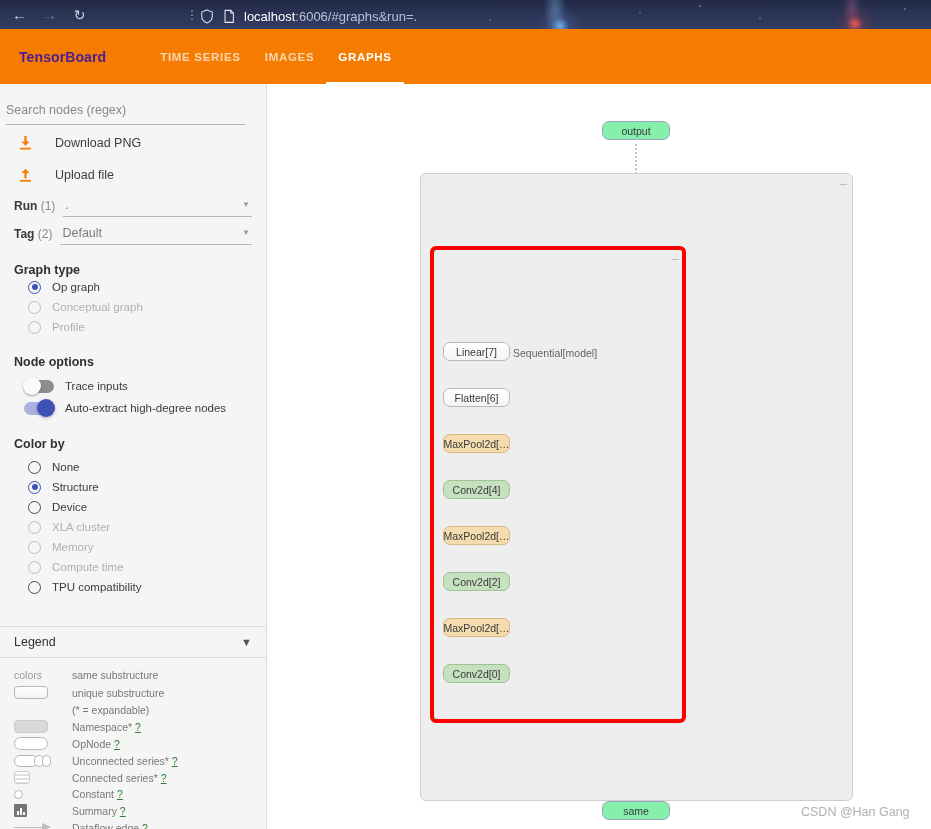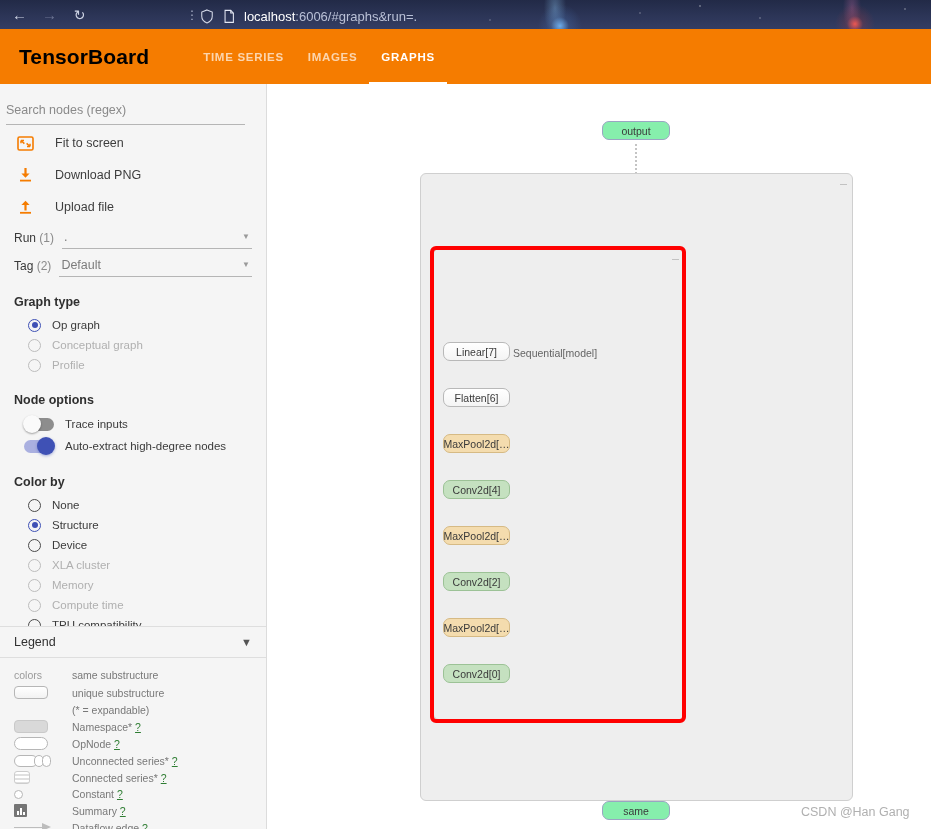--- a/index.html
+++ b/index.html
@@ -46,21 +46,21 @@
   #url-text .dim { color: #b9c0d6; }
   .chrome-icon { width: 14px; height: 15px; display:block; }
 
   
   #tb-header {
     position: absolute; top: 29px; left: 0; width: 931px; height: 55px;
     background: #f57c00;
     display: flex; align-items: center;
   }
   #tb-logo {
-    color: #000000; font-size: 21px; font-weight: bold;
+    color: #4c1d95; font-size: 14px; font-weight: bold;
     margin-left: 19px; letter-spacing: .1px;
   }
   #tb-tabs { display: flex; align-items: stretch; height: 55px; margin-left: 42px; }
   .tb-tab {
     display: flex; align-items: center; padding: 0 12px;
     font-size: 11.5px; font-weight: bold; letter-spacing: .7px;
     color: rgba(255,255,255,0.68); position: relative;
   }
   .tb-tab.active { color: #ffffff; }
   .tb-tab.active::after {
@@ -83,21 +83,21 @@
   #search-input::placeholder { color: #8a8a8a; }
 
   .tool-row {
     display: flex; align-items: center; height: 28px; padding-left: 14px; margin-top: 4px;
   }
   .tool-icon { width: 22px; display: flex; align-items: center; justify-content: center; }
   .tool-label { font-size: 12.5px; color: #3d3d3d; margin-left: 19px; }
 
   .select-row { display: flex; align-items: flex-end; padding: 0 14px; margin-top: 9px; }
   .select-label { font-size: 12px; color: #3a3a3a; white-space: nowrap; padding-bottom: 4px; }
-  .select-label b { font-weight: normal; }
+  .select-label b { font-weight: bold; }
   .select-label .cnt { color: #8b8b8b; }
   .select-field {
     flex: 1; margin-left: 8px; border-bottom: 1px solid #b5b5b5;
     display: flex; align-items: center; justify-content: space-between;
     padding: 0 2px 4px 2px;
   }
   .select-value { font-size: 12.5px; color: #7c7c7c; }
   .caret { color: #9a9a9a; font-size: 8px; line-height: 1; }
 
   .section-title { font-size: 12.5px; color: #2f2f2f; font-weight: bold; padding-left: 14px; margin-top: 18px; }
@@ -224,30 +224,20 @@
     <div class="tb-tab active">GRAPHS</div>
   </div>
 </div>
 
 <div id="sidebar">
 
   <div id="search-wrap">
     <input id="search-input" type="text" placeholder="Search nodes (regex)" style="">
   </div>
 
-  <div class="tool-row">
-    <span class="tool-icon">
-      <svg width="17" height="15" viewBox="0 0 17 15">
-        <rect x="1" y="1" width="15" height="13" rx="1.5" fill="none" stroke="#f57c00" stroke-width="1.6"></rect>
-        <path d="M4 4.6 H7 M4 4.6 V7.2 M13 10.4 H10 M13 10.4 V7.8" stroke="#f57c00" stroke-width="1.5" fill="none"></path>
-        <path d="M4.2 4.8 L7.4 7.6 M12.8 10.2 L9.6 7.4" stroke="#f57c00" stroke-width="1.5"></path>
-      </svg>
-    </span>
-    <span class="tool-label">Fit to screen</span>
-  </div>
 
   <div class="tool-row">
     <span class="tool-icon">
       <svg width="15" height="16" viewBox="0 0 15 16">
         <path d="M7.5 1 V8.5" stroke="#f57c00" stroke-width="2.2"></path>
         <path d="M3.4 6.6 L7.5 10.8 L11.6 6.6 Z" fill="#f57c00"></path>
         <path d="M2 13.6 H13" stroke="#f57c00" stroke-width="1.8"></path>
       </svg>
     </span>
     <span class="tool-label">Download PNG</span>
@@ -276,21 +266,21 @@
   <div class="select-row">
     <span class="select-label"><b>Tag</b>
       <span class="cnt">(2)</span></span>
     <span class="select-field">
       <span class="select-value">Default</span>
       <span class="caret">▼</span>
     </span>
   </div>
 
   <div class="section-title">Graph type</div>
-  <div style="margin-top:6px">
+  <div style="margin-top:0">
     <div class="radio-row">
       <span class="radio checked"></span>
       <span class="radio-label">Op graph</span>
     </div>
     <div class="radio-row">
       <span class="radio dim"></span>
       <span class="radio-label dim">Conceptual graph</span>
     </div>
     <div class="radio-row">
       <span class="radio dim"></span>

